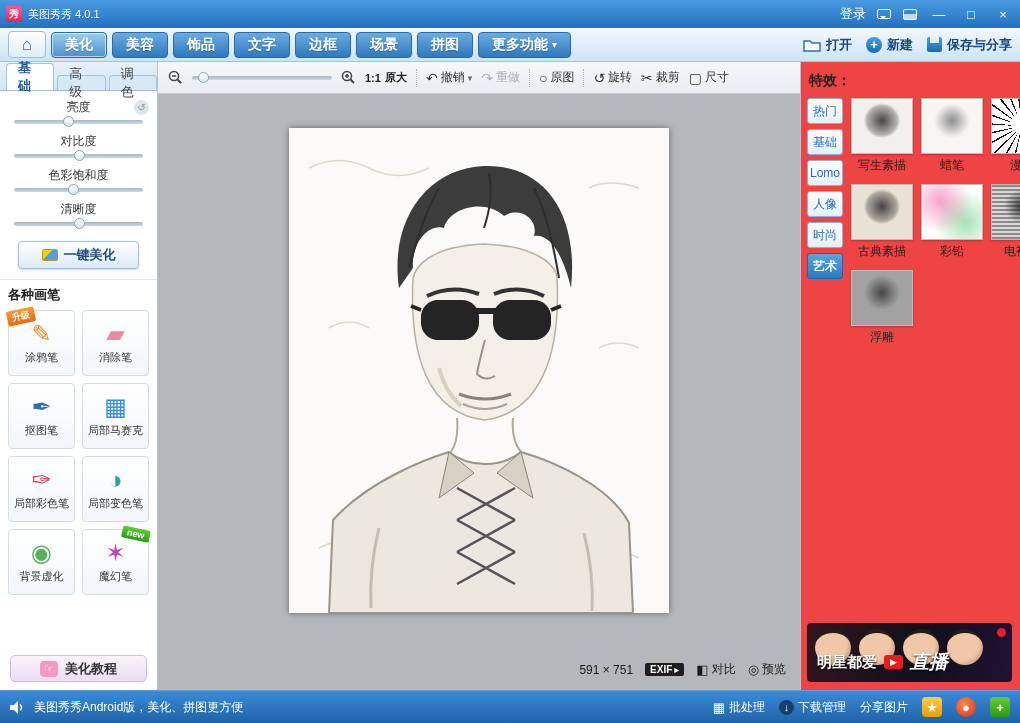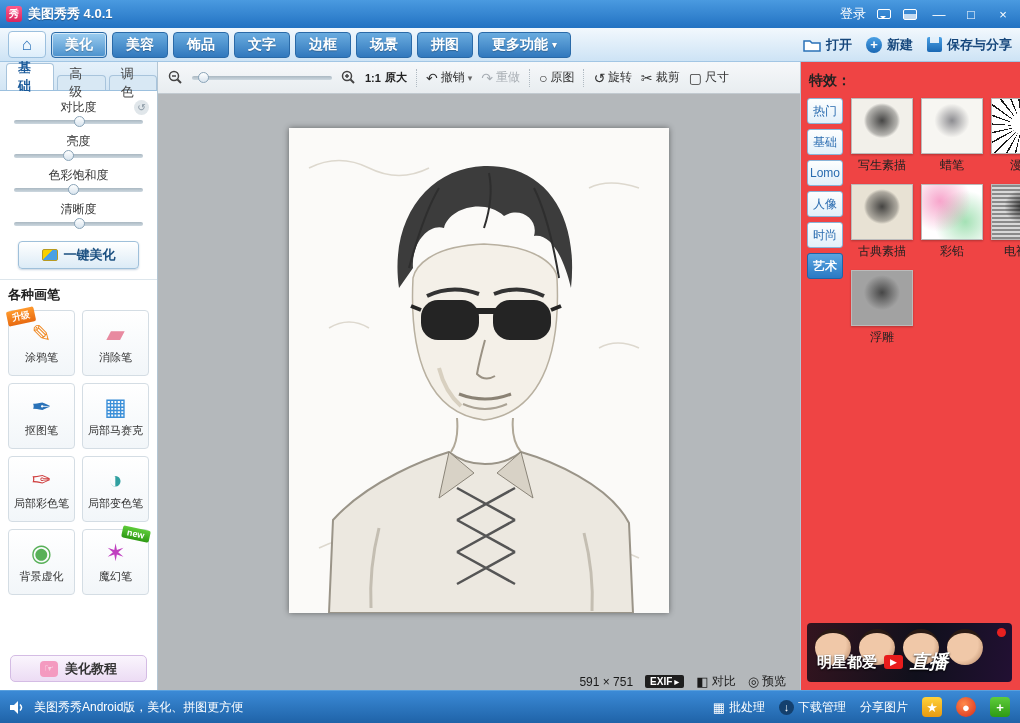--- a/index.html
+++ b/index.html
@@ -2,21 +2,21 @@
 <html><head>
 <meta charset="utf-8">
 <style>
   * { margin:0; padding:0; box-sizing:border-box; }
   body { font-family:"Liberation Sans","DejaVu Sans",sans-serif; background:#888; }
   .app { width:1020px; height:723px; position:relative; overflow:hidden; background:#fff; user-select:none; display:flex; flex-direction:column; }
 
   
   .titlebar { height:28px; background:linear-gradient(#4a9ae0,#2272c2); display:flex; align-items:center; padding:0 6px; color:#fff; flex:0 0 28px; }
   .app-logo { width:16px; height:16px; background:linear-gradient(#ff5a8a,#d8255e); border-radius:3px; color:#fff; font-size:10px; font-weight:bold; display:flex; align-items:center; justify-content:center; margin-right:6px; }
-  .win-title { font-size:13px; font-weight:bold; text-shadow:0 1px 1px rgba(0,0,0,.3); }
+  .win-title { font-size:11px; font-weight:normal; text-shadow:0 1px 1px rgba(0,0,0,.3); }
   .tb-right { margin-left:auto; display:flex; align-items:center; gap:10px; }
   .login { font-size:13px; cursor:pointer; }
   .tb-ico { width:16px; height:14px; display:flex; align-items:center; justify-content:center; cursor:pointer; }
   .bubble { width:14px; height:10px; border:1.5px solid #fff; border-radius:2px; position:relative; }
   .bubble:after { content:""; position:absolute; left:2px; bottom:-4px; border:3px solid transparent; border-top-color:#fff; }
   .skin { width:14px; height:11px; border:1.5px solid #fff; border-radius:2px; background:linear-gradient(transparent 40%, rgba(255,255,255,.7) 40%); }
   .winbtn { width:22px; height:18px; display:flex; align-items:center; justify-content:center; font-size:13px; cursor:pointer; }
 
   
   .nav { height:34px; flex:0 0 34px; background:linear-gradient(#f2f8fd,#cde3f5); border-bottom:1px solid #a2c6e4; display:flex; align-items:center; padding:0 8px; gap:5px; }
@@ -70,21 +70,21 @@
   .zoomtrack { width:140px; height:4px; background:linear-gradient(#aab8c2,#cdd8e0); border-radius:2px; position:relative; cursor:pointer; }
   .zlabel { font-weight:bold; font-size:11px; color:#222; display:flex; gap:4px; align-items:center; cursor:pointer; }
   .vsep { border-left:1px dotted #b0bac2; height:18px; }
   .cbtn { display:flex; align-items:center; gap:3px; cursor:pointer; }
   .cbtn .g { font-size:14px; }
   .cbtn.disabled { color:#a8aeb4; cursor:default; }
   .caret2 { font-size:9px; color:#666; }
 
   .canvas-area { flex:1; position:relative; }
   .photo { position:absolute; left:50%; transform:translateX(-50%); top:34px; width:380px; height:485px; background:#fbfaf8; box-shadow:0 0 6px rgba(0,0,0,.45); cursor:crosshair; }
-  .cstatus { position:absolute; right:14px; bottom:0; display:flex; align-items:center; gap:12px; font-size:12px; color:#1a1a1a; }
+  .cstatus { position:absolute; right:14px; bottom:12px; display:flex; align-items:center; gap:12px; font-size:12px; color:#1a1a1a; }
   .exif { background:#1e1e1e; color:#fff; font-size:10px; font-weight:bold; padding:1px 5px; border-radius:2px; display:flex; align-items:center; gap:2px; cursor:pointer; }
   .sbtn { display:flex; align-items:center; gap:3px; cursor:pointer; }
   .sbtn .g { font-size:13px; }
 
   
   .right { width:220px; flex:0 0 220px; background:#ef4444; border-left:1px solid #b4c6d4; display:flex; flex-direction:column; padding:8px 8px 8px 6px; }
   .fx-head { font-size:14px; font-weight:bold; color:#222; margin:2px 0 8px 2px; }
   .fx-body { display:flex; }
   .fx-cats { width:36px; display:flex; flex-direction:column; gap:5px; flex:0 0 36px; }
   .fx-cat { height:26px; border:1px solid #8ab4d8; border-radius:3px; background:linear-gradient(#fdfefe,#e2f0fa); color:#2a6cb0; font-size:12px; display:flex; align-items:center; justify-content:center; cursor:pointer; }
@@ -203,29 +203,29 @@
         <div class="ltab">
             <span>高级</span>
           </div>
         <div class="ltab">
             <span>调色</span>
           </div>
       </div>
       <span class="reset-ico">↺</span>
       <div class="sliders">
         <div class="slider-row">
+          <div class="slider-label">亮度</div>
+          <div class="slider-track">
+              <span class="knob p42"></span>
+            </div>
+        </div>
+        <div class="slider-row">
           <div class="slider-label">对比度</div>
           <div class="slider-track">
               <span class="knob p50"></span>
-            </div>
-        </div>
-        <div class="slider-row">
-          <div class="slider-label">亮度</div>
-          <div class="slider-track">
-              <span class="knob p42"></span>
             </div>
         </div>
         <div class="slider-row">
           <div class="slider-label">色彩饱和度</div>
           <div class="slider-track">
               <span class="knob p46"></span>
             </div>
         </div>
         <div class="slider-row">
           <div class="slider-label">清晰度</div>

